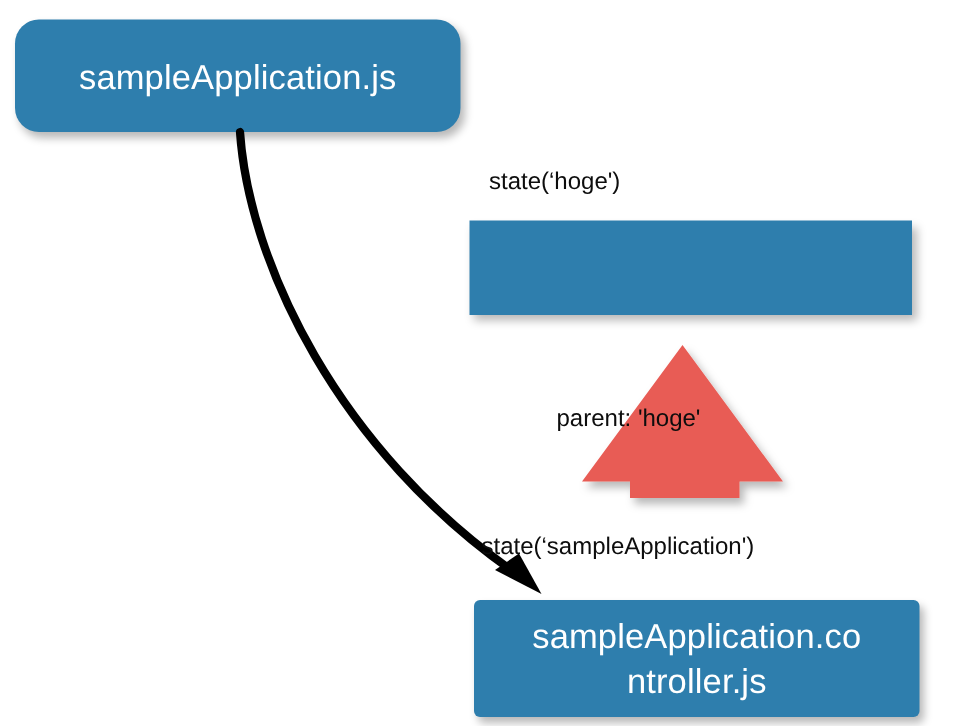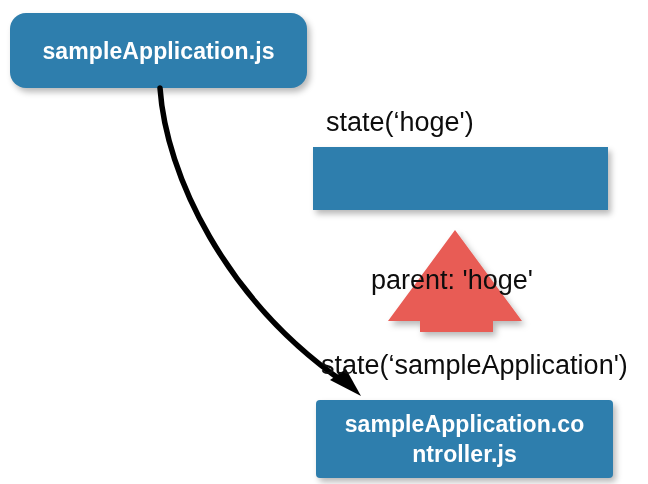--- a/index.html
+++ b/index.html
@@ -21,21 +21,20 @@
 
   
   .node-box {
     position: absolute;
     background: #2e7eadff;
     box-shadow: 3px 4px 6px rgba(0,0,0,0.28);
     display: flex;
     align-items: center;
     justify-content: center;
     box-sizing: border-box;
-    font-weight: bold;
   }
   .node-label {
     color: #ffffff;
     font-size: 23px;
     line-height: 30px;
     text-align: center;
     letter-spacing: 0.1px;
     white-space: pre-line;
   }
 
@@ -67,21 +66,21 @@
     padding: 0 8px;
   }
   #bottom-node .node-label {
     width: 100%;
   }
 
   
   .plain-label {
     position: absolute;
     color: #0d0d0d;
-    font-size: 27px;
+    font-size: 16px;
     line-height: 28px;
     white-space: nowrap;
   }
   #label-state-hoge { left: 326px; top: 108px; }
   #label-parent-hoge { left: 371px; top: 266px; z-index: 5; }
   #label-state-sampleapp { left: 321px; top: 351px; z-index: 5; }
 
   
   #arrow-layer, #triangle-layer {
     position: absolute;

